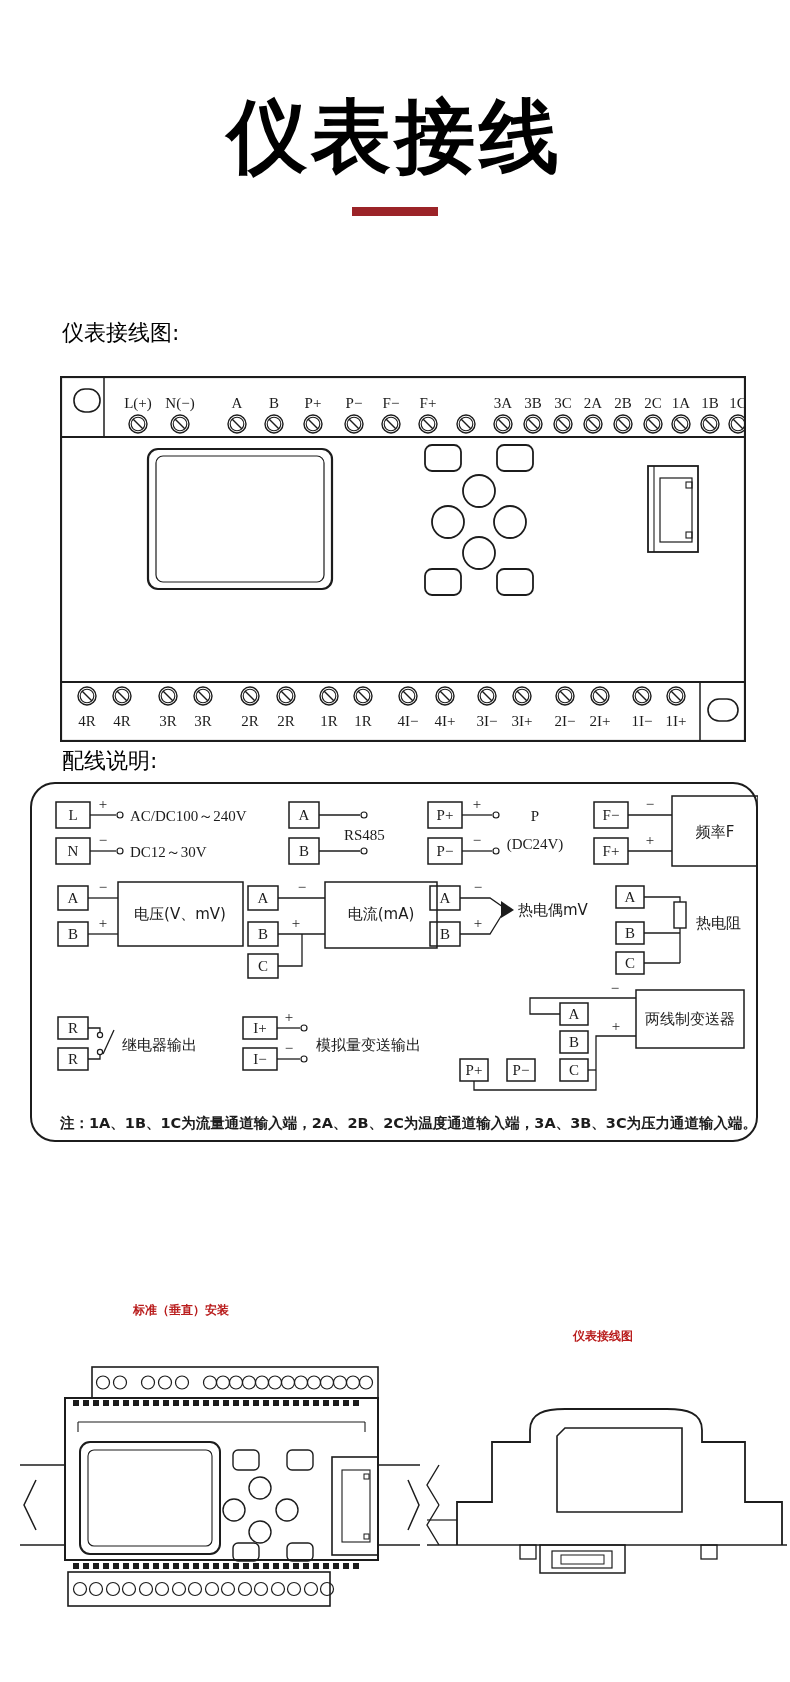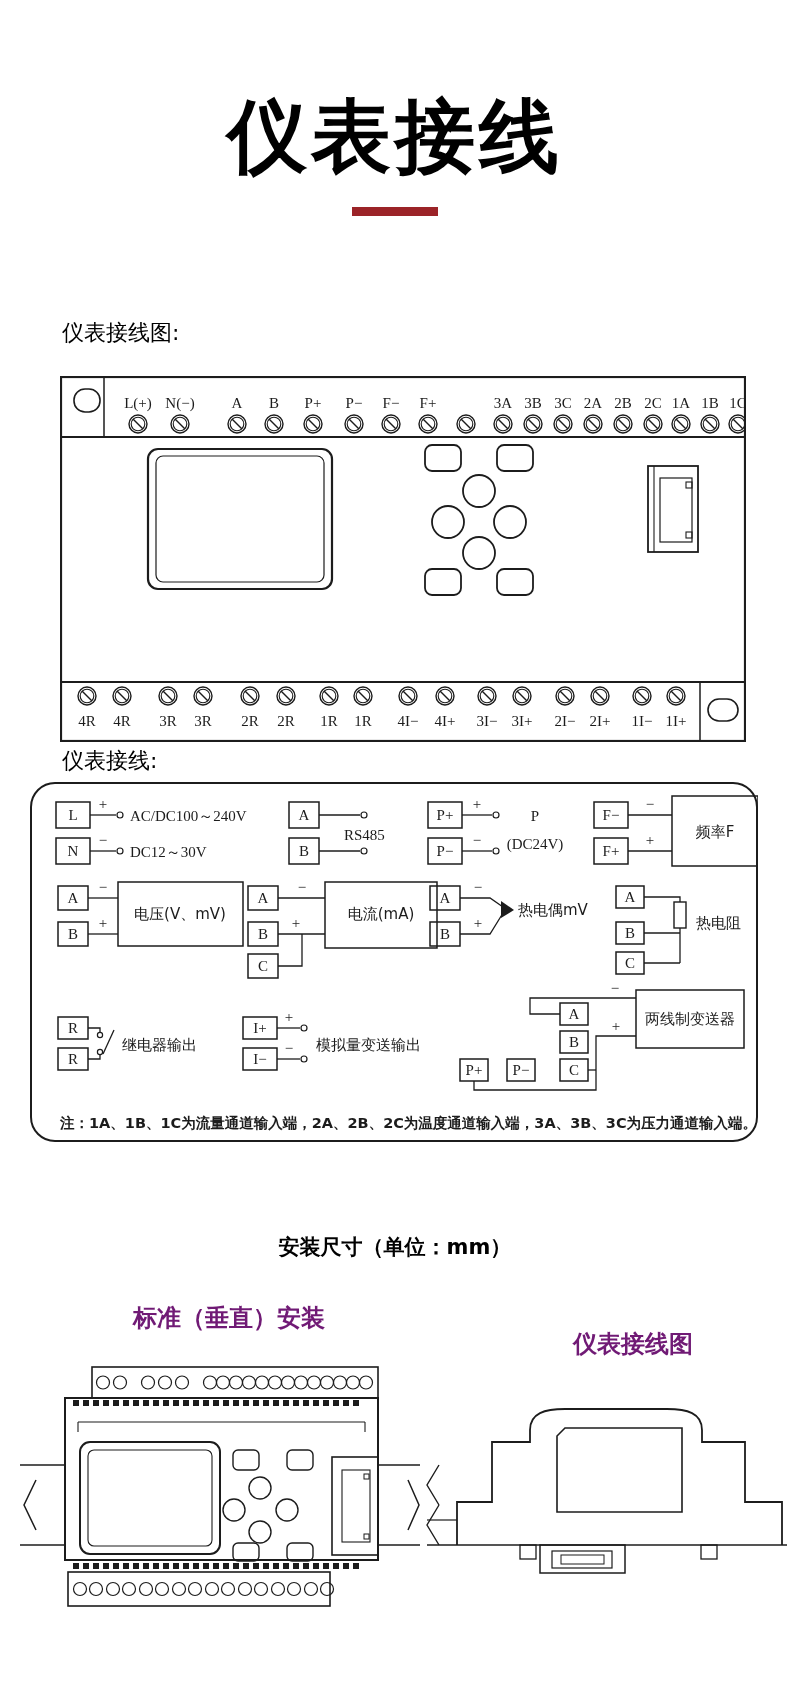--- a/index.html
+++ b/index.html
@@ -7,21 +7,21 @@
         font-family:"DejaVu Sans","Liberation Sans",sans-serif;color:#111;}
   .abs{position:absolute;}
   .center{left:0;width:790px;text-align:center;}
   #main-title{top:84px;font-size:80px;font-weight:900;letter-spacing:4px;color:#000;}
   #accent-bar{top:207px;left:352px;width:86px;height:9px;background:#9b2328;}
   .section-label{font-size:22px;font-weight:400;color:#000;}
   #fig1-label{left:62px;top:318px;}
   #wiring-label{left:62px;top:746px;}
   #install-heading{top:1175px;font-size:30px;font-weight:800;letter-spacing:6px;color:#000;}
   #install-sub{top:1233px;font-size:21px;font-weight:700;color:#000;}
-  .mount-label{font-size:24px;font-weight:700;color:#701a75;}
+  .mount-label{font-size:12px;font-weight:700;color:#b91c1c;}
   #vert-label{left:133px;top:1302px;}
   #horiz-label{left:573px;top:1328px;}
   svg{display:block;}
   svg line,svg rect,svg path,svg circle,svg polyline{stroke:#1c1c1c;fill:none;}
   svg .fw{fill:#ffffff;}
   svg .fb{fill:#1c1c1c;stroke:none;}
   svg text{stroke:none;fill:#1c1c1c;}
   .t{font-family:"Liberation Serif","DejaVu Serif",serif;font-size:15px;text-anchor:middle;}
   .tl{font-family:"Liberation Serif","DejaVu Serif",serif;font-size:15px;text-anchor:start;}
   .s{font-family:"Liberation Serif","DejaVu Serif",serif;font-size:15px;text-anchor:middle;}
@@ -153,21 +153,21 @@
       <text class="t" x="385" y="350">4I+</text>
       <text class="t" x="427" y="350">3I−</text>
       <text class="t" x="462" y="350">3I+</text>
       <text class="t" x="505" y="350">2I−</text>
       <text class="t" x="540" y="350">2I+</text>
       <text class="t" x="582" y="350">1I−</text>
       <text class="t" x="616" y="350">1I+</text>
     </g>
   </svg>
 
-  <div class="abs section-label" id="wiring-label">仪表接线:</div>
+  <div class="abs section-label" id="wiring-label">配线说明:</div>
 
   <svg class="abs" style="left:30px;top:782px;" width="728" height="360" viewBox="0 0 728 360">
     <rect x="1" y="1" width="726" height="358" rx="24" stroke-width="2" class="fw"></rect>
 
     <g>
       <rect x="26" y="20" width="34" height="26" stroke-width="1.5"></rect>
       <text class="t" x="43" y="38">L</text>
       <line x1="60" y1="33" x2="86" y2="33" stroke-width="1.3"></line>
       <text class="s" x="73" y="27">+</text>
       <circle cx="90" cy="33" r="3" stroke-width="1.2"></circle>
@@ -320,21 +320,20 @@
       <text class="t" x="444" y="293">P+</text>
       <rect x="477" y="277" width="28" height="22" stroke-width="1.5" class="fw"></rect>
       <text class="t" x="491" y="293">P−</text>
       <rect x="606" y="208" width="108" height="58" stroke-width="1.5" class="fw"></rect>
       <text class="c" x="660" y="242">两线制变送器</text>
     </g>
 
     <text class="note-t" x="30" y="346">注：1A、1B、1C为流量通道输入端，2A、2B、2C为温度通道输入端，3A、3B、3C为压力通道输入端。</text>
   </svg>
 
-  <div class="abs center" id="install-sub">安装尺寸（单位：mm）</div>
 
   <div class="abs mount-label" id="vert-label">标准（垂直）安装</div>
   <div class="abs mount-label" id="horiz-label">仪表接线图</div>
 
   <svg class="abs" style="left:20px;top:1358px;" width="400" height="260" viewBox="0 0 400 260">
 
     <line x1="0" y1="107" x2="45" y2="107" stroke-width="1.5"></line>
     <line x1="0" y1="187" x2="45" y2="187" stroke-width="1.5"></line>
     <polyline points="16,122 4,147 16,172" stroke-width="1.5"></polyline>
     <line x1="358" y1="107" x2="400" y2="107" stroke-width="1.5"></line>

